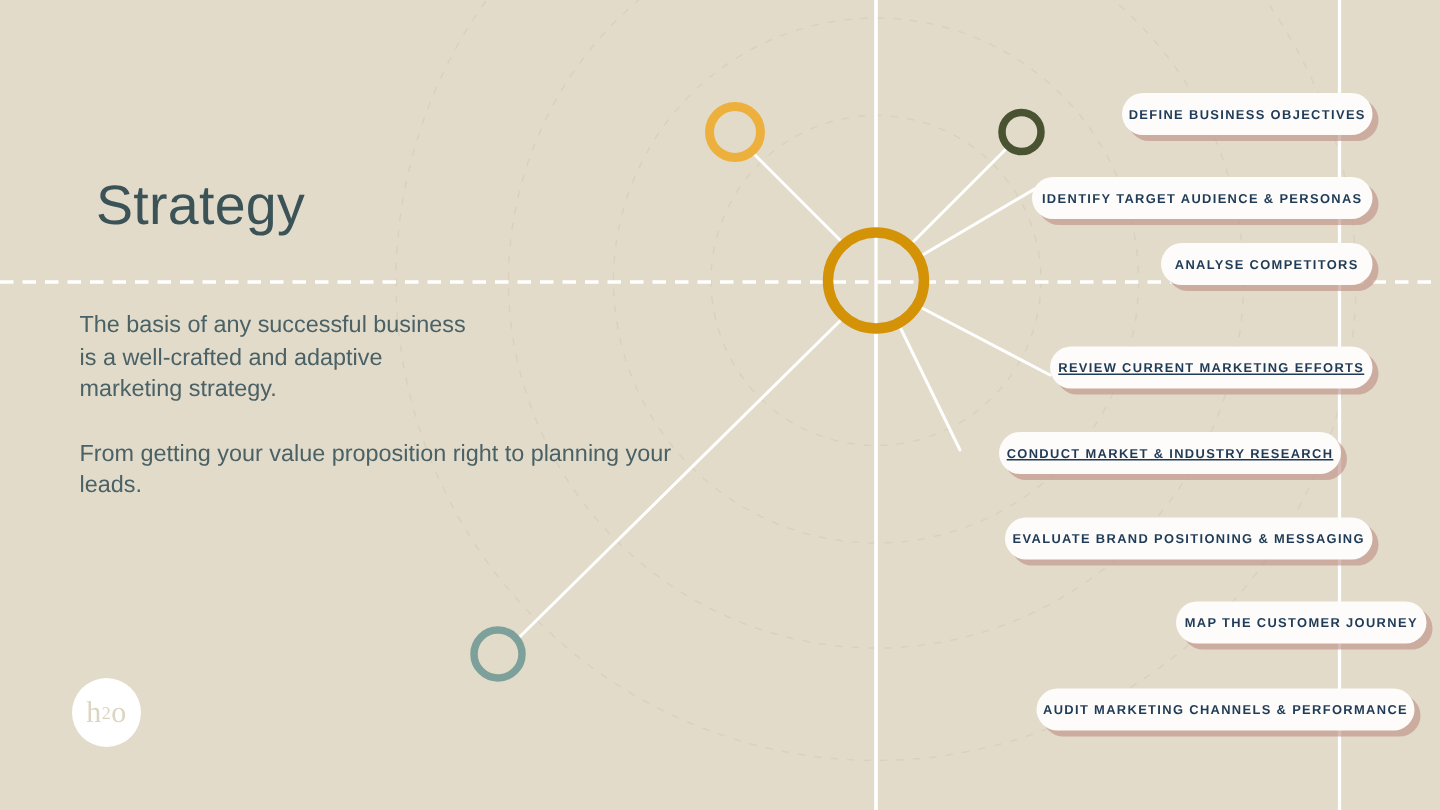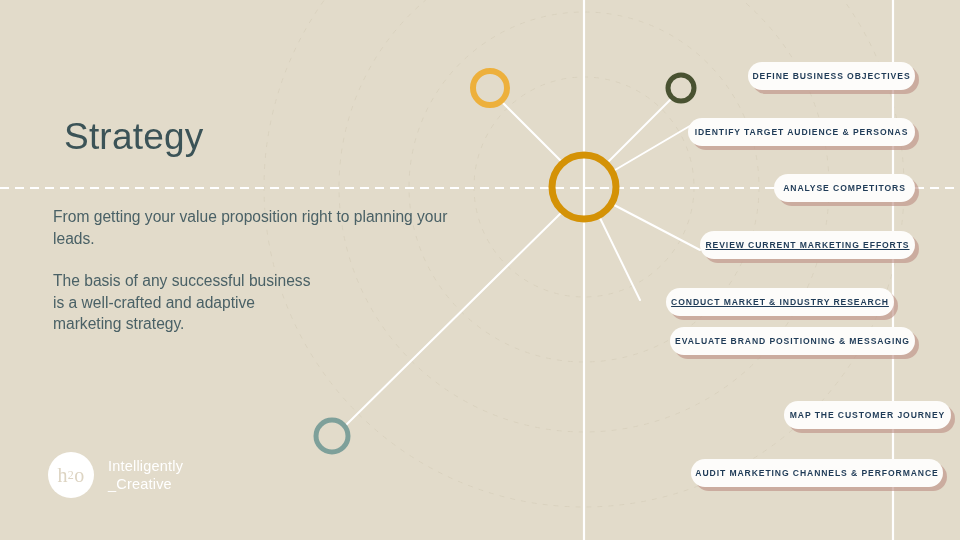--- a/index.html
+++ b/index.html
@@ -90,40 +90,38 @@
     <circle cx="490" cy="88" r="17" fill="none" stroke="#edb03c" stroke-width="6"></circle>
     <circle cx="681" cy="88" r="13" fill="none" stroke="#495231" stroke-width="5"></circle>
     <circle cx="332" cy="436" r="16" fill="none" stroke="#7ea09a" stroke-width="5"></circle>
 
     <circle cx="584" cy="187" r="32" fill="none" stroke="#d49206" stroke-width="7"></circle>
   </svg>
 
   <div id="title">Strategy</div>
 
   <div id="body-copy">
-    <p>From getting your value proposition right to planning your leads.</p>
     <p style="white-space:pre-line">The basis of any successful business
 is a well-crafted and adaptive
 marketing strategy.</p>
+    <p>From getting your value proposition right to planning your leads.</p>
   </div>
 
   <div id="logo">
     <div id="logo-mark">
       <span>h</span>
         <sub>2</sub>
         <span>o</span>
     </div>
-    <div id="logo-text">Intelligently
-_Creative</div>
   </div>
 
   <div id="pill-layer">
       <div class="pill" style="left: 748px; top: 62px; width: 167px;">DEFINE BUSINESS OBJECTIVES</div>
       <div class="pill" style="left: 688px; top: 118px; width: 227px;">IDENTIFY TARGET AUDIENCE &amp; PERSONAS</div>
-      <div class="pill" style="left: 774px; top: 174px; width: 141px;">ANALYSE COMPETITORS</div>
+      <div class="pill" style="left: 774px; top: 162px; width: 141px;">ANALYSE COMPETITORS</div>
       <div class="pill" style="left: 700px; top: 231px; width: 215px; text-decoration: underline;">REVIEW CURRENT MARKETING EFFORTS</div>
       <div class="pill" style="left: 666px; top: 288px; width: 228px; text-decoration: underline;">CONDUCT MARKET &amp; INDUSTRY RESEARCH</div>
-      <div class="pill" style="left: 670px; top: 327px; width: 245px;">EVALUATE BRAND POSITIONING &amp; MESSAGING</div>
+      <div class="pill" style="left: 670px; top: 345px; width: 245px;">EVALUATE BRAND POSITIONING &amp; MESSAGING</div>
       <div class="pill" style="left: 784px; top: 401px; width: 167px;">MAP THE CUSTOMER JOURNEY</div>
       <div class="pill" style="left: 663px; top: 459px; width: 252px; margin-left: 28px;">AUDIT MARKETING CHANNELS &amp; PERFORMANCE</div>
     </div>
 
 </div>
 
 </body></html>

